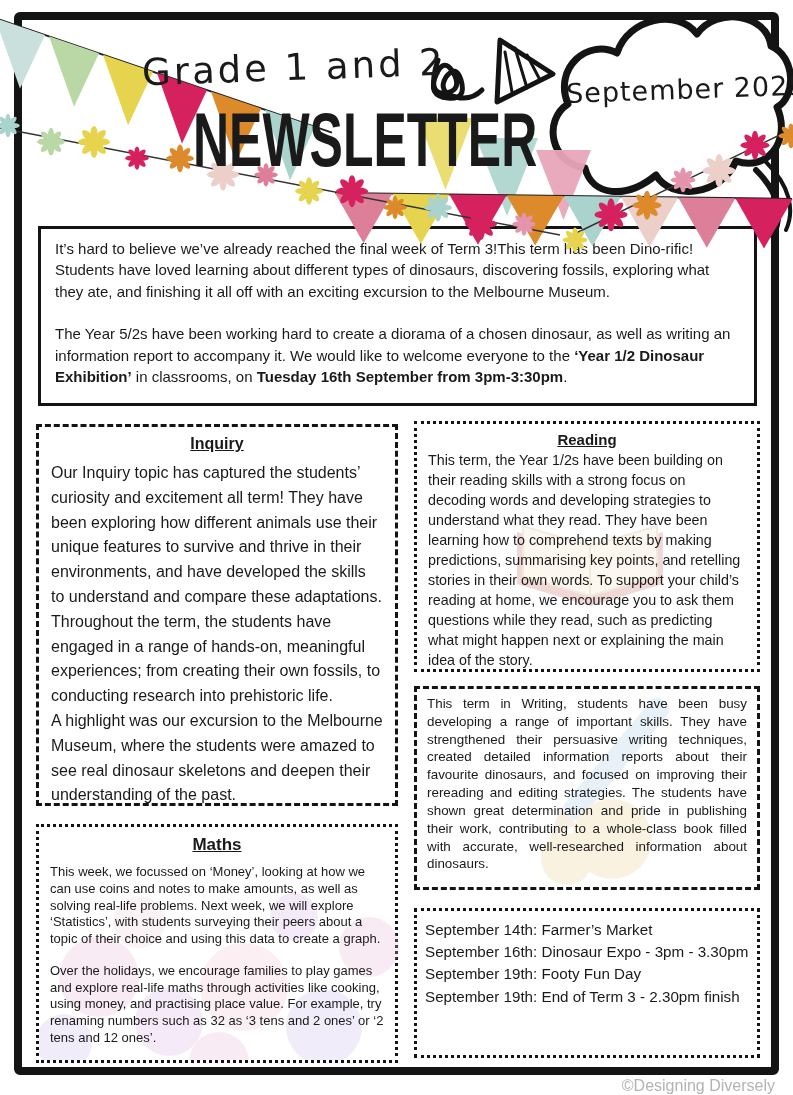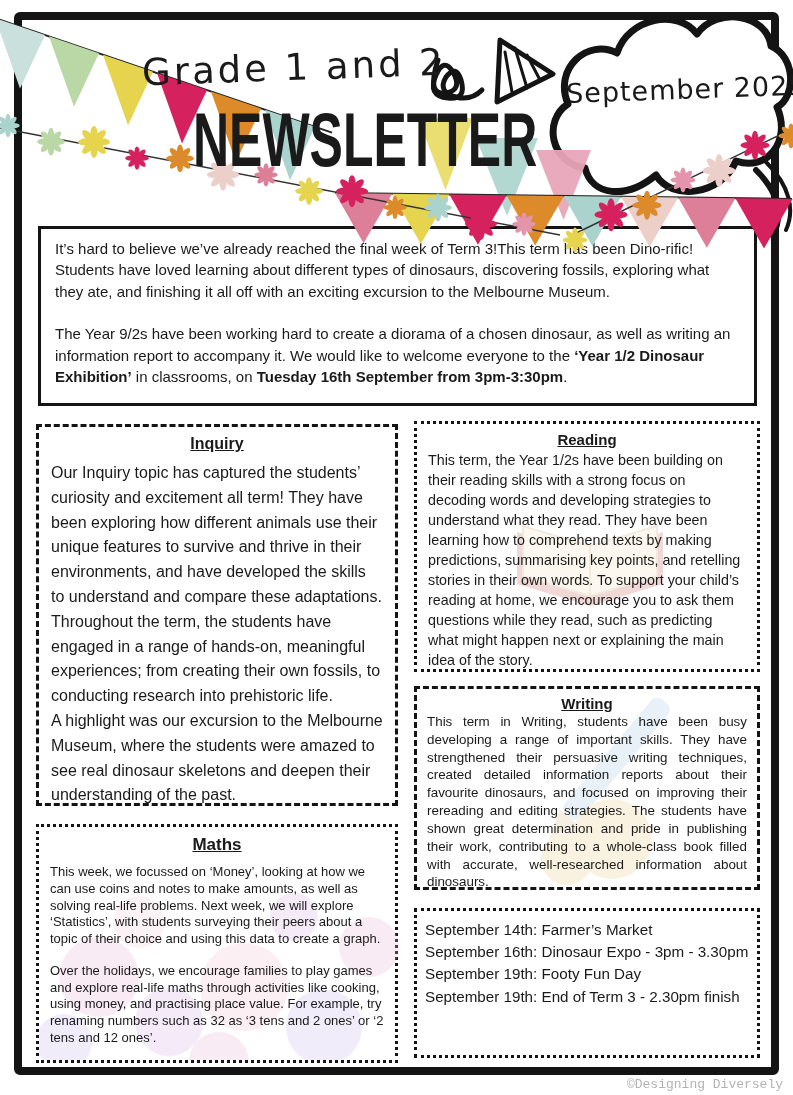--- a/index.html
+++ b/index.html
@@ -55,22 +55,22 @@
              padding:6px 10px; }
   .writing .box-title { font-size:15px; margin-bottom:1px; }
   .writing .body { font-size:13.4px; line-height:1.33; text-align:justify; }
 
   .dates { left:414px; top:908px; width:346px; height:150px; border:3px dotted #141414;
            padding:8px 8px; }
   .dates .box-title { font-size:17px; margin-bottom:10px; }
   .dates .item { font-size:15.2px; line-height:1.46; white-space:nowrap; }
   .dates .d { font-weight:400; }
 
-  .credit { position:absolute; right:10px; top:1077px; z-index:2;
-            font-size:13px; color:#b3b3b3;font-family:Liberation Mono, monospace; }
+  .credit { position:absolute; right:18px; top:1077px; z-index:2;
+            font-size:16px; color:#b3b3b3; }
 
   b.inline { font-weight:700; }
 </style>
 </head>
 <body>
 
 <div id="page">
 
   <div class="frame"></div>
 
@@ -148,21 +148,21 @@
       <use href="#fl" fill="#dd8a2b" transform="translate(791,135.888) scale(0.85)"></use>
     </svg>
 
   <div class="hdr-grade">Grade 1 and 2</div>
   <div class="hdr-title">NEWSLETTER</div>
   <div class="hdr-date">September 2025</div>
 
   <div class="box intro">
     <div class="content">
       <p>It’s hard to believe we’ve already reached the final week of Term 3!This term has been Dino-rific! Students have loved learning about different types of dinosaurs, discovering fossils, exploring what they ate, and finishing it all off with an exciting excursion to the Melbourne Museum.</p>
-      <p><span>The Year 9/2s have been working hard to create a diorama of a chosen dinosaur, as well as writing an information report to accompany it. We would like to welcome everyone to the </span><b class="inline">‘Year 1/2 Dinosaur Exhibition’</b><span> in classrooms, on </span><b class="inline">Tuesday 16th September from 3pm-3:30pm</b><span>.</span></p>
+      <p><span>The Year 5/2s have been working hard to create a diorama of a chosen dinosaur, as well as writing an information report to accompany it. We would like to welcome everyone to the </span><b class="inline">‘Year 1/2 Dinosaur Exhibition’</b><span> in classrooms, on </span><b class="inline">Tuesday 16th September from 3pm-3:30pm</b><span>.</span></p>
     </div>
   </div>
 
   <div class="box inquiry">
     <div class="content">
       <div class="box-title">Inquiry</div>
       <div class="body">Our Inquiry topic has captured the students’ curiosity and excitement all term! They have been exploring how different animals use their unique features to survive and thrive in their environments, and have developed the skills to understand and compare these adaptations. Throughout the term, the students have engaged in a range of hands-on, meaningful experiences; from creating their own fossils, to conducting research into prehistoric life.
 A highlight was our excursion to the Melbourne Museum, where the students were amazed to see real dinosaur skeletons and deepen their understanding of the past.</div>
     </div>
   </div>
@@ -205,21 +205,20 @@
   <div class="box writing">
     <svg class="wm" width="346" height="198" opacity="0.3">
       <g transform="rotate(40 173 100)">
         <rect x="163" y="-15" width="22" height="150" rx="8" fill="#b9d2ea"></rect>
         <polygon points="163,135 185,135 174,165" fill="#e8c9a0"></polygon>
       </g>
       <circle cx="195" cy="150" r="40" fill="#edd79a"></circle>
       <circle cx="150" cy="170" r="26" fill="#edd79a"></circle>
     </svg>
     <div class="content">
-      <div class="box-title">Writing</div>
       <div class="body">This term in Writing, students have been busy developing a range of important skills. They have strengthened their persuasive writing techniques, created detailed information reports about their favourite dinosaurs, and focused on improving their rereading and editing strategies. The students have shown great determination and pride in publishing their work, contributing to a whole-class book filled with accurate, well-researched information about dinosaurs.</div>
     </div>
   </div>
 
   <div class="box dates">
     <div class="content">
       <div class="item"><span class="d">September 14th:</span><span> Farmer’s Market</span></div>
       <div class="item"><span class="d">September 16th:</span><span> Dinosaur Expo - 3pm - 3.30pm</span></div>
       <div class="item"><span class="d">September 19th:</span><span> Footy Fun Day</span></div>
       <div class="item"><span class="d">September 19th:</span><span> End of Term 3 - 2.30pm finish</span></div>

